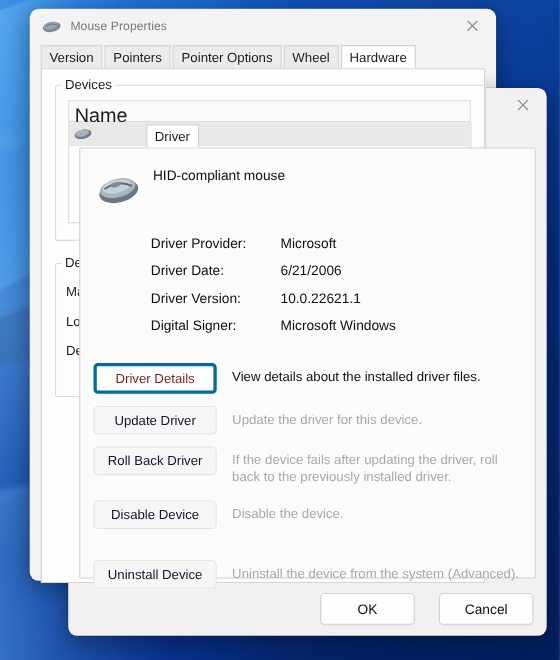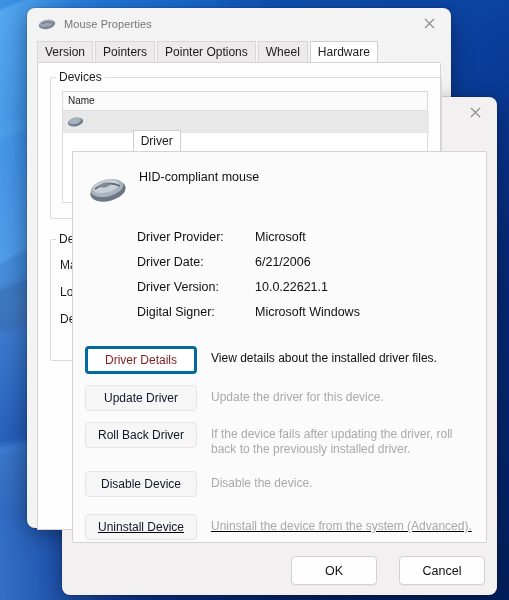--- a/index.html
+++ b/index.html
@@ -150,21 +150,21 @@
     position: absolute;
     background: #fdfdfd;
     padding: 0 3px;
     font-size: 12px;
     color: #1b1b1b;
   }
   .list-head {
     position: absolute;
     border: 1px solid #dcdada;
     background: #fafafa;
-    font-size: 10px;
+    font-size: 18px;
     color: #1b1b1b;
     padding: 3px 5px;
     box-sizing: border-box;
   }
   .list-body {
     position: absolute;
     border: 1px solid #dcdada;
     border-top: none;
     background: #ffffff;
     box-sizing: border-box;
@@ -179,21 +179,21 @@
   }
   .prop-label {
     position: absolute;
     font-size: 12px;
     color: #1b1b1b;
     white-space: nowrap;
   }
 
   
   #front-dialog {
-    left: 62px; top: 97px; width: 435px; height: 498px;
+    left: 62px; top: 80px; width: 435px; height: 498px;
     background: #f2f0f0;
   }
   #front-dialog .tabpanel {
     margin: 0 10px;
     height: 390px;
     border-radius: 0 2px 2px 2px;
     background: #fbfbfb;
   }
 
   .dev-header {
@@ -418,21 +418,21 @@
         <div class="btn-row">
           <div class="act-btn off">Roll Back Driver</div>
           <div class="act-desc off">If the device fails after updating the driver, roll back to the previously installed driver.</div>
         </div>
 
         <div class="btn-row" style="margin-top:14px;">
           <div class="act-btn off">Disable Device</div>
           <div class="act-desc off">Disable the device.</div>
         </div>
 
-        <div class="btn-row" style="margin-top:17px;text-decoration:underline;">
+        <div class="btn-row" style="margin-top:28px;">
           <div class="act-btn off">Uninstall Device</div>
           <div class="act-desc off" style="max-width:262px;">Uninstall the device from the system (Advanced).</div>
         </div>
 
       </div>
     </div>
 
     <div class="dlg-footer">
       <div class="foot-btn">OK</div>
       <div class="foot-btn">Cancel</div>

